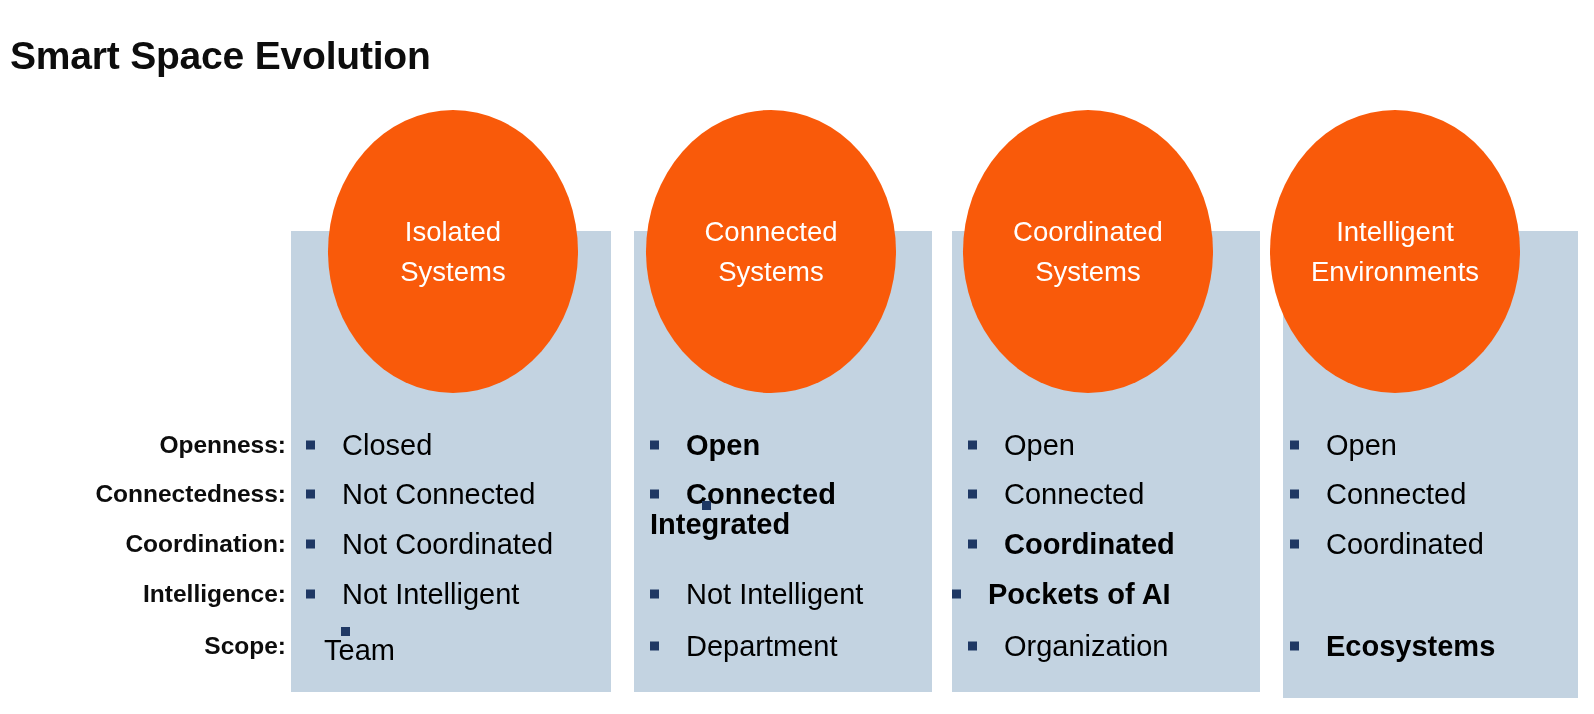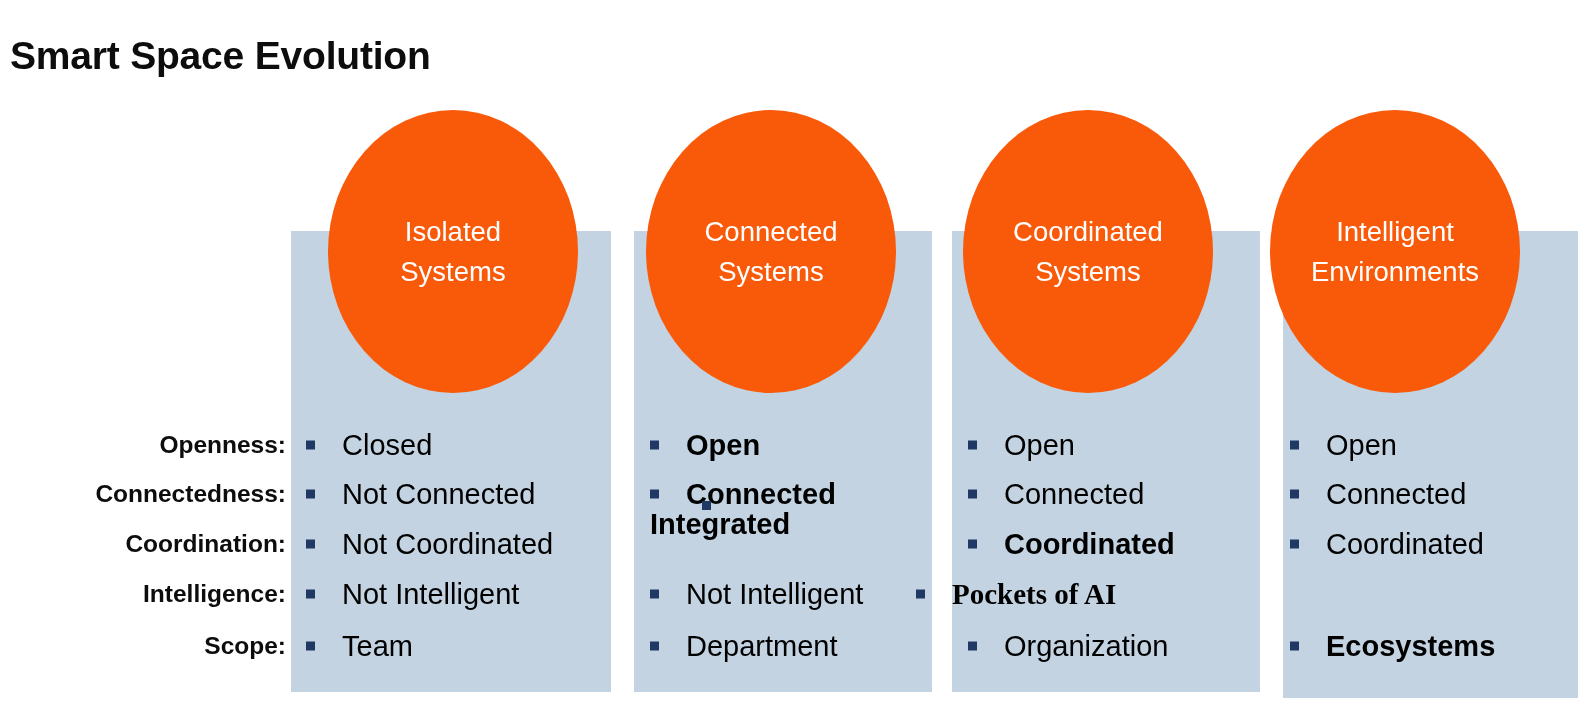--- a/index.html
+++ b/index.html
@@ -138,21 +138,21 @@
     <span class="bullet-text">Not Connected</span>
   </div>
   <div class="bullet-item" style="left:306px; top:544px;">
     <span class="bullet-marker"></span>
     <span class="bullet-text">Not Coordinated</span>
   </div>
   <div class="bullet-item" style="left:306px; top:594px;">
     <span class="bullet-marker"></span>
     <span class="bullet-text">Not Intelligent</span>
   </div>
-  <div class="bullet-item" style="left:306px; top:646px;">
+  <div class="bullet-item" style="left:324px; top:646px;flex-direction:column;">
     <span class="bullet-marker"></span>
     <span class="bullet-text">Team</span>
   </div>
 
   <div class="bullet-item" style="left:650px; top:445px;">
     <span class="bullet-marker"></span>
     <span class="bullet-text bold">Open</span>
   </div>
   <div class="bullet-item" style="left:650px; top:494px;">
     <span class="bullet-marker"></span>
@@ -176,21 +176,21 @@
     <span class="bullet-text">Open</span>
   </div>
   <div class="bullet-item" style="left:968px; top:494px;">
     <span class="bullet-marker"></span>
     <span class="bullet-text">Connected</span>
   </div>
   <div class="bullet-item" style="left:968px; top:544px;">
     <span class="bullet-marker"></span>
     <span class="bullet-text bold">Coordinated</span>
   </div>
-  <div class="bullet-item" style="left:916px; top:594px;font-family:Liberation Serif, serif;">
+  <div class="bullet-item" style="left:952px; top:594px;">
     <span class="bullet-marker"></span>
     <span class="bullet-text bold">Pockets of AI</span>
   </div>
   <div class="bullet-item" style="left:968px; top:646px;">
     <span class="bullet-marker"></span>
     <span class="bullet-text">Organization</span>
   </div>
 
   <div class="bullet-item" style="left:1290px; top:445px;">
     <span class="bullet-marker"></span>

